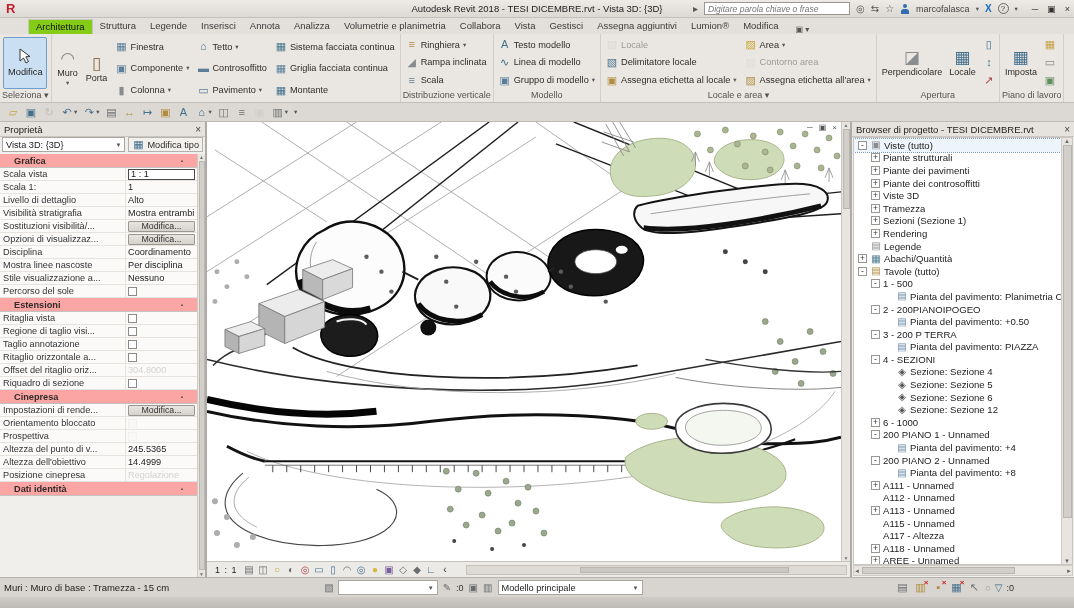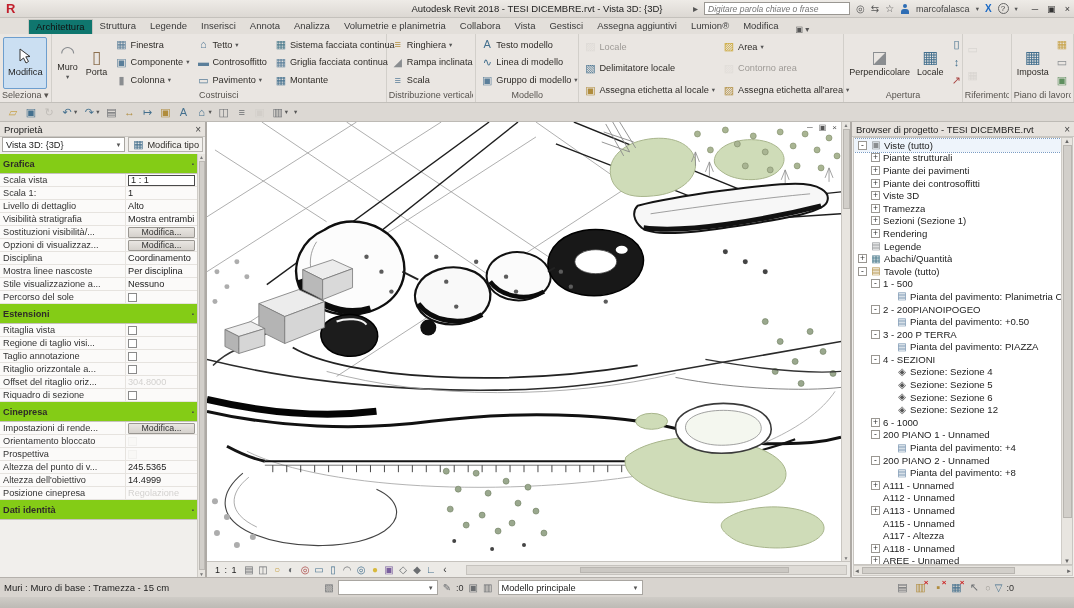--- a/index.html
+++ b/index.html
@@ -17,21 +17,21 @@
   .xlogo{color:#1b6ac5;font-weight:bold;font-size:10px}
   .helpico{width:11px;height:11px;border:1px solid #666;border-radius:50%;font-size:8px;text-align:center;line-height:10px;color:#444}
   .person{width:10px;height:10px;position:relative;display:inline-block}
   .person::before{content:"";position:absolute;top:0;left:3px;width:4px;height:4px;border-radius:50%;background:#2e6db4}
   .person::after{content:"";position:absolute;bottom:0;left:1px;width:8px;height:4.5px;border-radius:3px 3px 0 0;background:#2e6db4}
   .winbtns{display:flex;gap:9px;margin-left:8px;font-size:9px;color:#333}
 
   
   .tabrow{height:16px;background:#e3dfda;display:flex;align-items:flex-end;padding-left:28px;font-size:9.5px}
   .tab{padding:1px 7px 2px;color:#3a3a3a;white-space:nowrap;cursor:default}
-  .tab.on{background:#0f766e;border:1px solid #c9c6c1;border-bottom:none;color:#111}
+  .tab.on{background:#84cc16;border:1px solid #c9c6c1;border-bottom:none;color:#111}
   .ribbon-toggle{margin-left:6px;padding:0 4px;color:#555;font-size:8px}
 
   
   .ribbon{height:69px;background:#eae6e2;border-bottom:1px solid #c2bfba;display:flex;overflow:hidden}
   .rpanel{display:flex;flex-direction:column;border-right:1px solid #d2cfca;padding:0 2px;min-width:0;flex:0 1 auto}
   .rbody{flex:1;display:flex;align-items:stretch;gap:2px;padding-top:1px}
   .rlabel{height:12px;font-size:9px;color:#57534e;text-align:center;white-space:nowrap;overflow:hidden}
   .rcol.small{display:flex;flex-direction:column;justify-content:space-around;padding:1px 0}
   .rcol.big{display:flex;flex-direction:row;align-items:stretch;gap:1px}
   .rcol.icons{display:flex;flex-direction:column;justify-content:space-around;padding:1px}
@@ -62,21 +62,21 @@
   .typesel .tarr{margin-left:auto;font-size:7px;color:#555}
   .instrow{display:flex;gap:3px;padding:0 2px 2px;align-items:center;flex:none}
   .combo{background:#fff;border:1px solid #a9a6a1;height:15px;display:flex;align-items:center;font-size:9.2px;padding:0 3px;color:#222}
   .combo .ca{margin-left:auto;font-size:6px;color:#555;padding-left:3px}
   .instcombo{flex:1}
   .edittype{height:15px;display:flex;align-items:center;gap:3px;background:#f3f1ee;border:1px solid #b5b2ad;font-size:9.2px;padding:0 3px;color:#2f2c28}
   .gridwrap{flex:1;display:flex;min-height:0}
   .prop-grid{flex:1;overflow:hidden}
   .pscroll{width:8px;background:#e8e5e0;border-left:1px solid #cfccc7;display:flex;flex-direction:column;align-items:center;font-size:5px;color:#777}
   .pscroll .thumb{width:6px;flex:1;margin:1px 0;background:#d2cfca;border:1px solid #bbb8b3}
-  .psec{height:20px;background:#84cc16;display:flex;align-items:center;font-weight:bold;font-size:9.2px;padding:0 3px;border-bottom:1px solid #c6c3be;color:#2f2c28}
+  .psec{height:14px;background:#fca5a5;display:flex;align-items:center;font-weight:bold;font-size:9.2px;padding:0 14px;border-bottom:1px solid #c6c3be;color:#2f2c28}
   .psec .pin{margin-left:auto;font-size:6px;color:#444}
   .prow{height:13px;display:flex;border-bottom:1px solid #e6e3df;background:#fbfaf9}
   .plab{width:126px;padding:0 3px;border-right:1px solid #e6e3df;overflow:hidden;white-space:nowrap;font-size:9.2px;color:#333;line-height:13px;flex:none}
   .pval{flex:1;padding:0 2px;display:flex;align-items:center;font-size:9.2px;overflow:hidden;min-width:0}
   .vtext{white-space:nowrap;color:#222}
   .pval.dis .vtext{color:#9b9894}
   .selcell{border:1px solid #4a4a4a;background:#fff;width:100%;height:11px;line-height:9px;padding:0 2px}
   .modbtn{width:100%;height:11px;font-size:8.8px;line-height:8px;background:linear-gradient(#e9e6e2,#d5d1cc);border:1px solid #9a9792;border-radius:1px;color:#333;padding:0;font-family:"Liberation Sans",sans-serif}
   .chk{width:9px;height:9px;border:1px solid #8a8a8a;background:#fff;display:inline-block}
   .chk.dis{border-color:#c9c6c1;background:#f2f0ed}
@@ -245,21 +245,20 @@
               <div class="smallbtn">
                 <span class="icn" style="color: rgb(91, 127, 154);">▦</span>
                 <span class="lbl">Griglia facciata continua</span>
               </div>
               <div class="smallbtn">
                 <span class="icn" style="color: rgb(68, 112, 142);">▦</span>
                 <span class="lbl">Montante</span>
               </div>
             </div>
           </div>
-          <div class="rlabel">Costruisci</div>
         </div>
         <div class="rpanel">
           <div class="rbody">
             <div class="rcol small">
               <div class="smallbtn">
                 <span class="icn" style="color: rgb(176, 140, 60);">≡</span>
                 <span class="lbl">Ringhiera</span>
                 <span class="arr">▾</span>
               </div>
               <div class="smallbtn">
@@ -321,20 +320,21 @@
                 <span class="icn" style="color: rgb(210, 207, 202);">▨</span>
                 <span class="lbl">Contorno area</span>
               </div>
               <div class="smallbtn">
                 <span class="icn" style="color: rgb(176, 140, 60);">▨</span>
                 <span class="lbl">Assegna etichetta all'area</span>
                 <span class="arr">▾</span>
               </div>
             </div>
           </div>
+          <div class="rlabel">Locale e area ▾</div>
         </div>
         <div class="rpanel">
           <div class="rbody">
             <div class="rcol big">
               <div class="bigbtn">
                 <span class="icn big" style="color: rgb(138, 141, 144);">◪</span>
                 <span class="lbl">Perpendicolare</span>
               </div>
               <div class="bigbtn">
                 <span class="icn big" style="color: rgb(68, 112, 142);">▦</span>
@@ -347,33 +347,20 @@
               </div>
               <div class="iconbtn">
                 <span class="icn" style="color: rgb(68, 112, 142);">↕</span>
               </div>
               <div class="iconbtn">
                 <span class="icn" style="color: rgb(169, 68, 66);">↗</span>
               </div>
             </div>
           </div>
           <div class="rlabel">Apertura</div>
-        </div>
-        <div class="rpanel">
-          <div class="rbody">
-            <div class="rcol icons">
-              <div class="iconbtn dis">
-                <span class="icn" style="color: rgb(192, 189, 184);">▭</span>
-              </div>
-              <div class="iconbtn dis">
-                <span class="icn" style="color: rgb(192, 189, 184);">▦</span>
-              </div>
-            </div>
-          </div>
-          <div class="rlabel">Riferimento</div>
         </div>
         <div class="rpanel">
           <div class="rbody">
             <div class="rcol big">
               <div class="bigbtn">
                 <span class="icn big" style="color: rgb(68, 112, 142);">▦</span>
                 <span class="lbl">Imposta</span>
               </div>
             </div>
             <div class="rcol icons">

